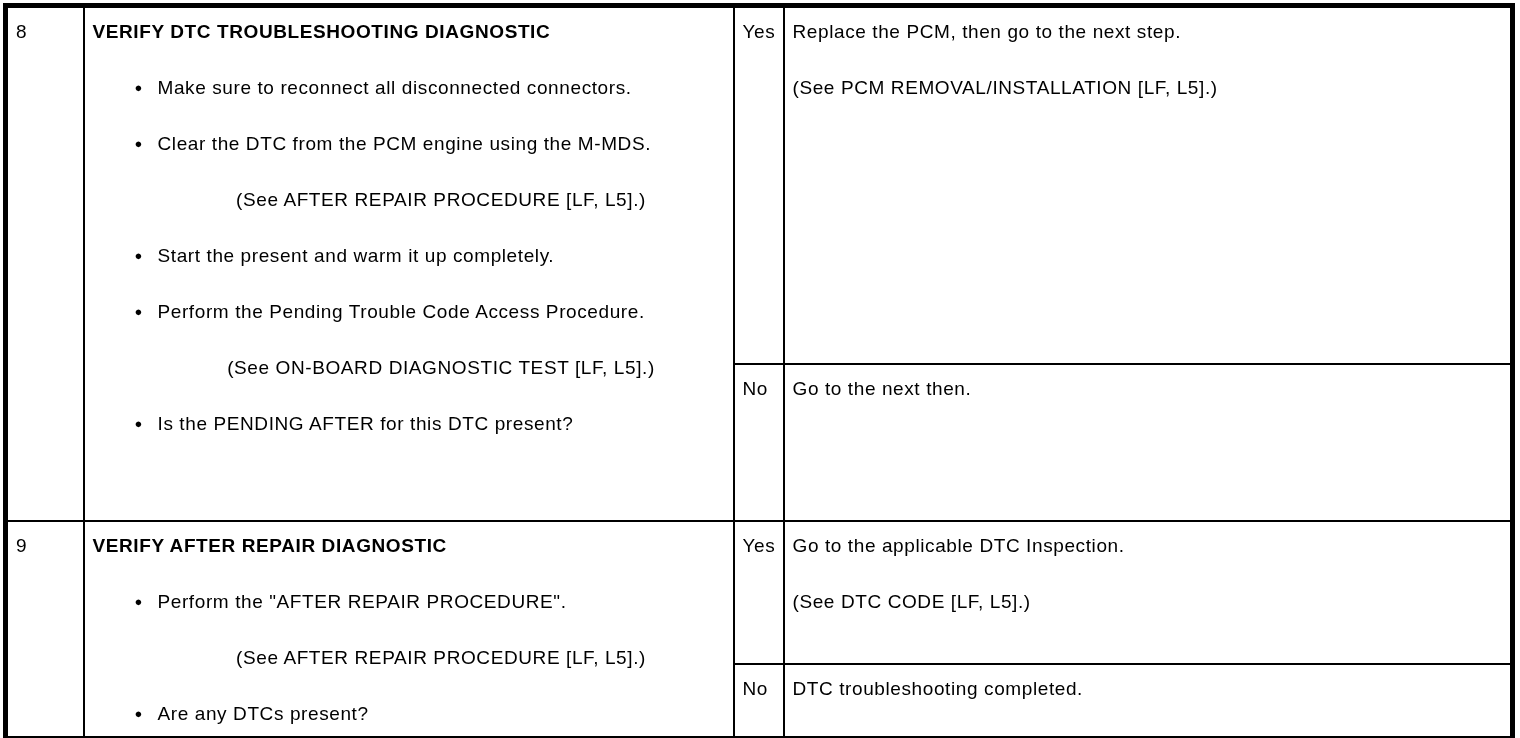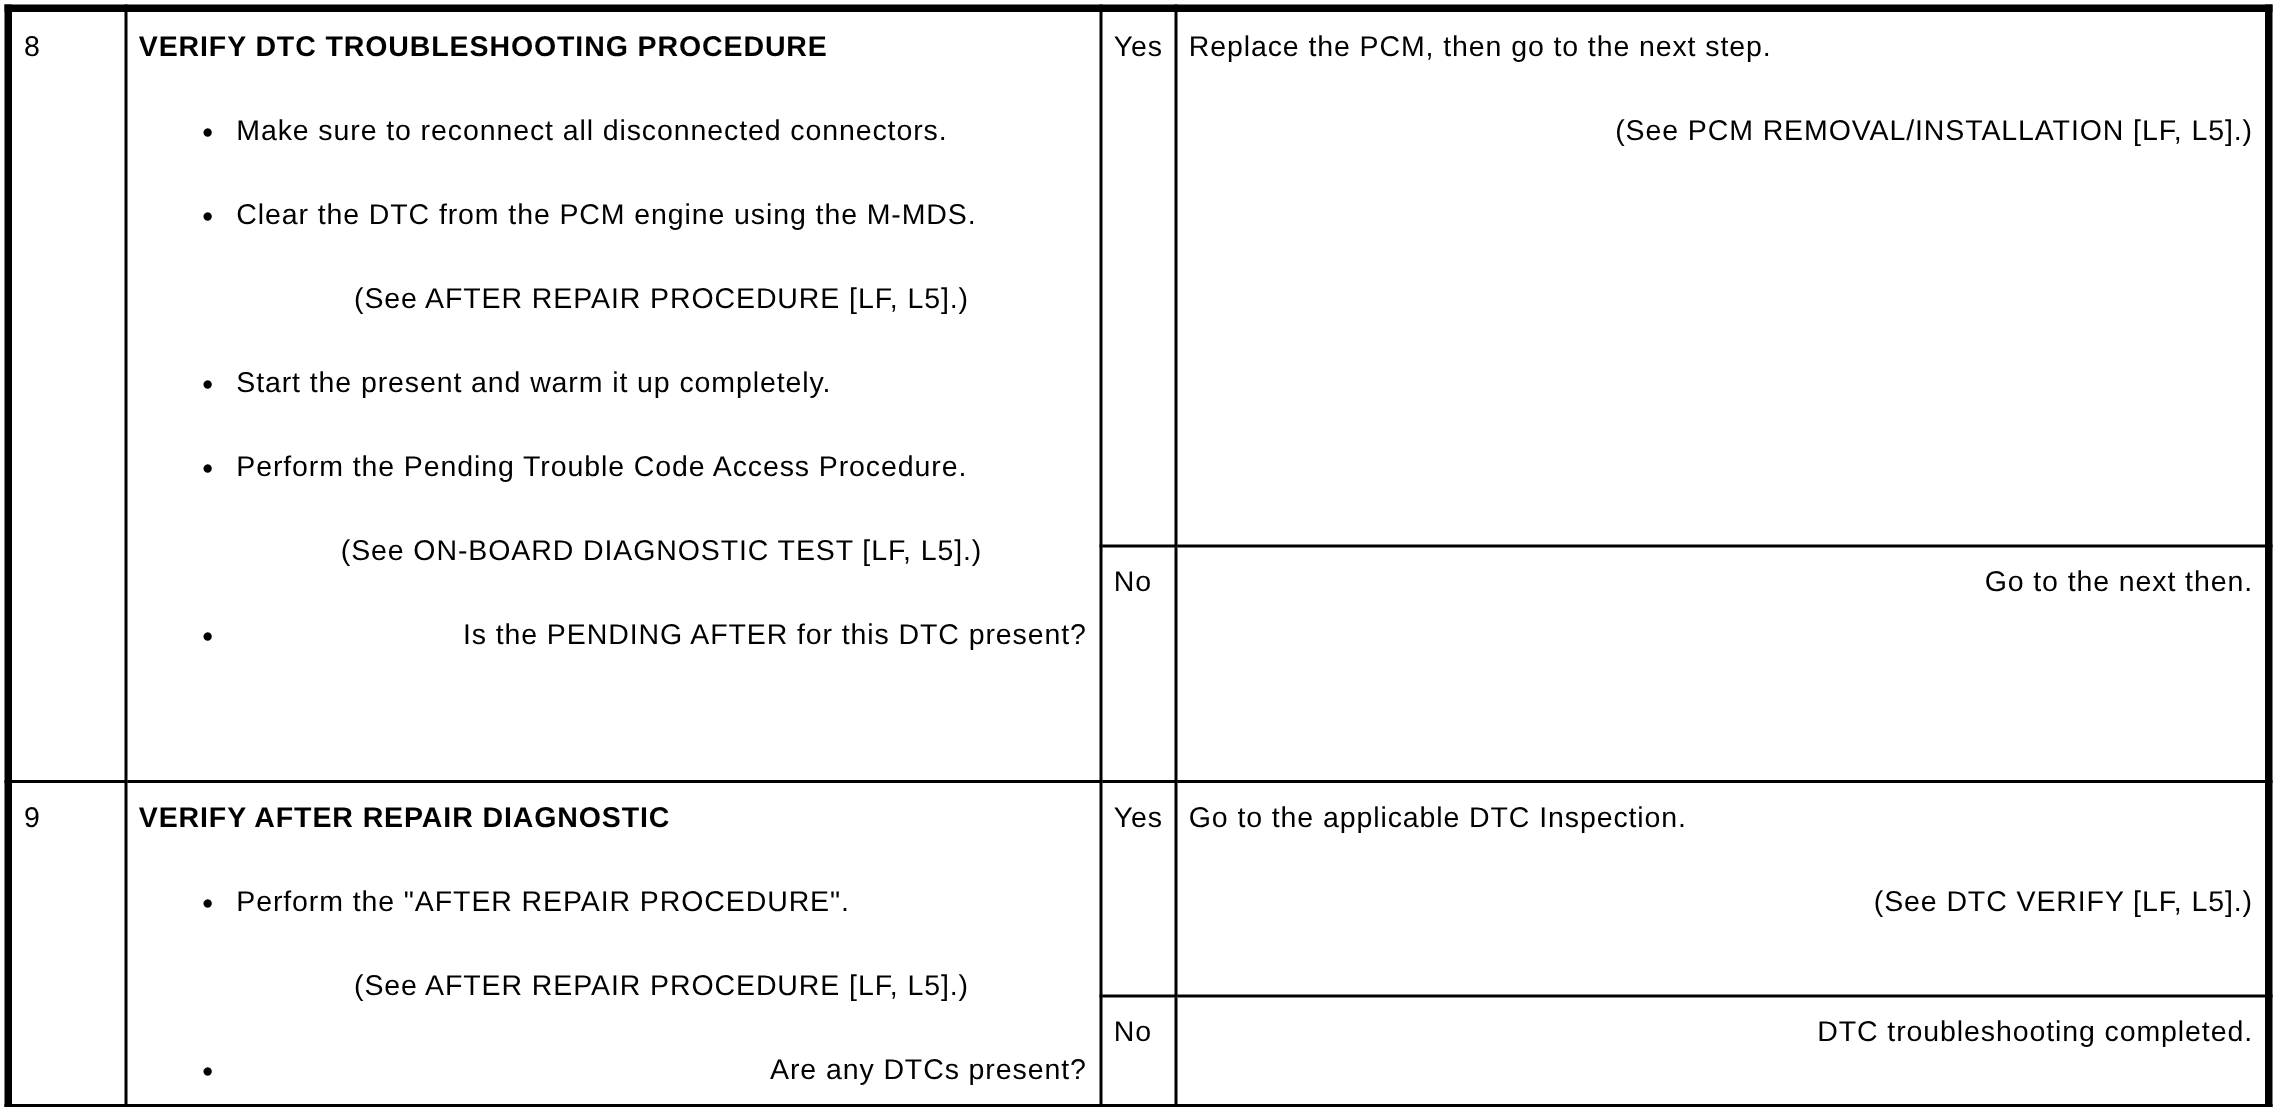--- a/index.html
+++ b/index.html
@@ -60,39 +60,39 @@
     font-size: 13px;
     line-height: 28px;
   }
   .note-item {
     margin: 0 0 28px 65px;
     text-align: center;
   }
   .act-line {
     margin: 0 0 28px 0;
   }
-  .last-gapless { margin-bottom: 0; text-align: right; }
+  .last-gapless { margin-bottom: 0; }
 </style>
 </head>
 <body>
 
 <div class="page">
   <table class="ts">
     <colgroup>
       <col style="width:78px">
       <col style="width:650px">
       <col style="width:50px">
       <col style="width:729px">
     </colgroup>
 
     <tbody>
         <tr class="row-tall">
       <td class="step-col" rowspan="2">8</td>
       <td class="desc-col" rowspan="2">
-        <div class="cell-title">VERIFY DTC TROUBLESHOOTING PROCEDURE</div>
+        <div class="cell-title">VERIFY DTC TROUBLESHOOTING DIAGNOSTIC</div>
         <div class="bullet-item">
           <span class="dot">●</span>
           <span>Make sure to reconnect all disconnected connectors.</span>
         </div>
         <div class="bullet-item">
           <span class="dot">●</span>
           <span>Clear the DTC from the PCM engine using the M-MDS.</span>
         </div>
         <div class="note-item">(See AFTER REPAIR PROCEDURE [LF, L5].)</div>
         <div class="bullet-item">
@@ -133,21 +133,21 @@
         </div>
         <div class="note-item">(See AFTER REPAIR PROCEDURE [LF, L5].)</div>
         <div class="bullet-item last-gapless">
           <span class="dot">●</span>
           <span>Are any DTCs present?</span>
         </div>
       </td>
       <td class="yn-col">Yes</td>
       <td class="act-col">
         <div class="act-line">Go to the applicable DTC Inspection.</div>
-        <div class="act-line last-gapless">(See DTC VERIFY [LF, L5].)</div>
+        <div class="act-line last-gapless">(See DTC CODE [LF, L5].)</div>
       </td>
     </tr>
 
     <tr class="row-last">
       <td class="yn-col">No</td>
       <td class="act-col">
         <div class="act-line last-gapless">DTC troubleshooting completed.</div>
       </td>
     </tr>
   </tbody>

